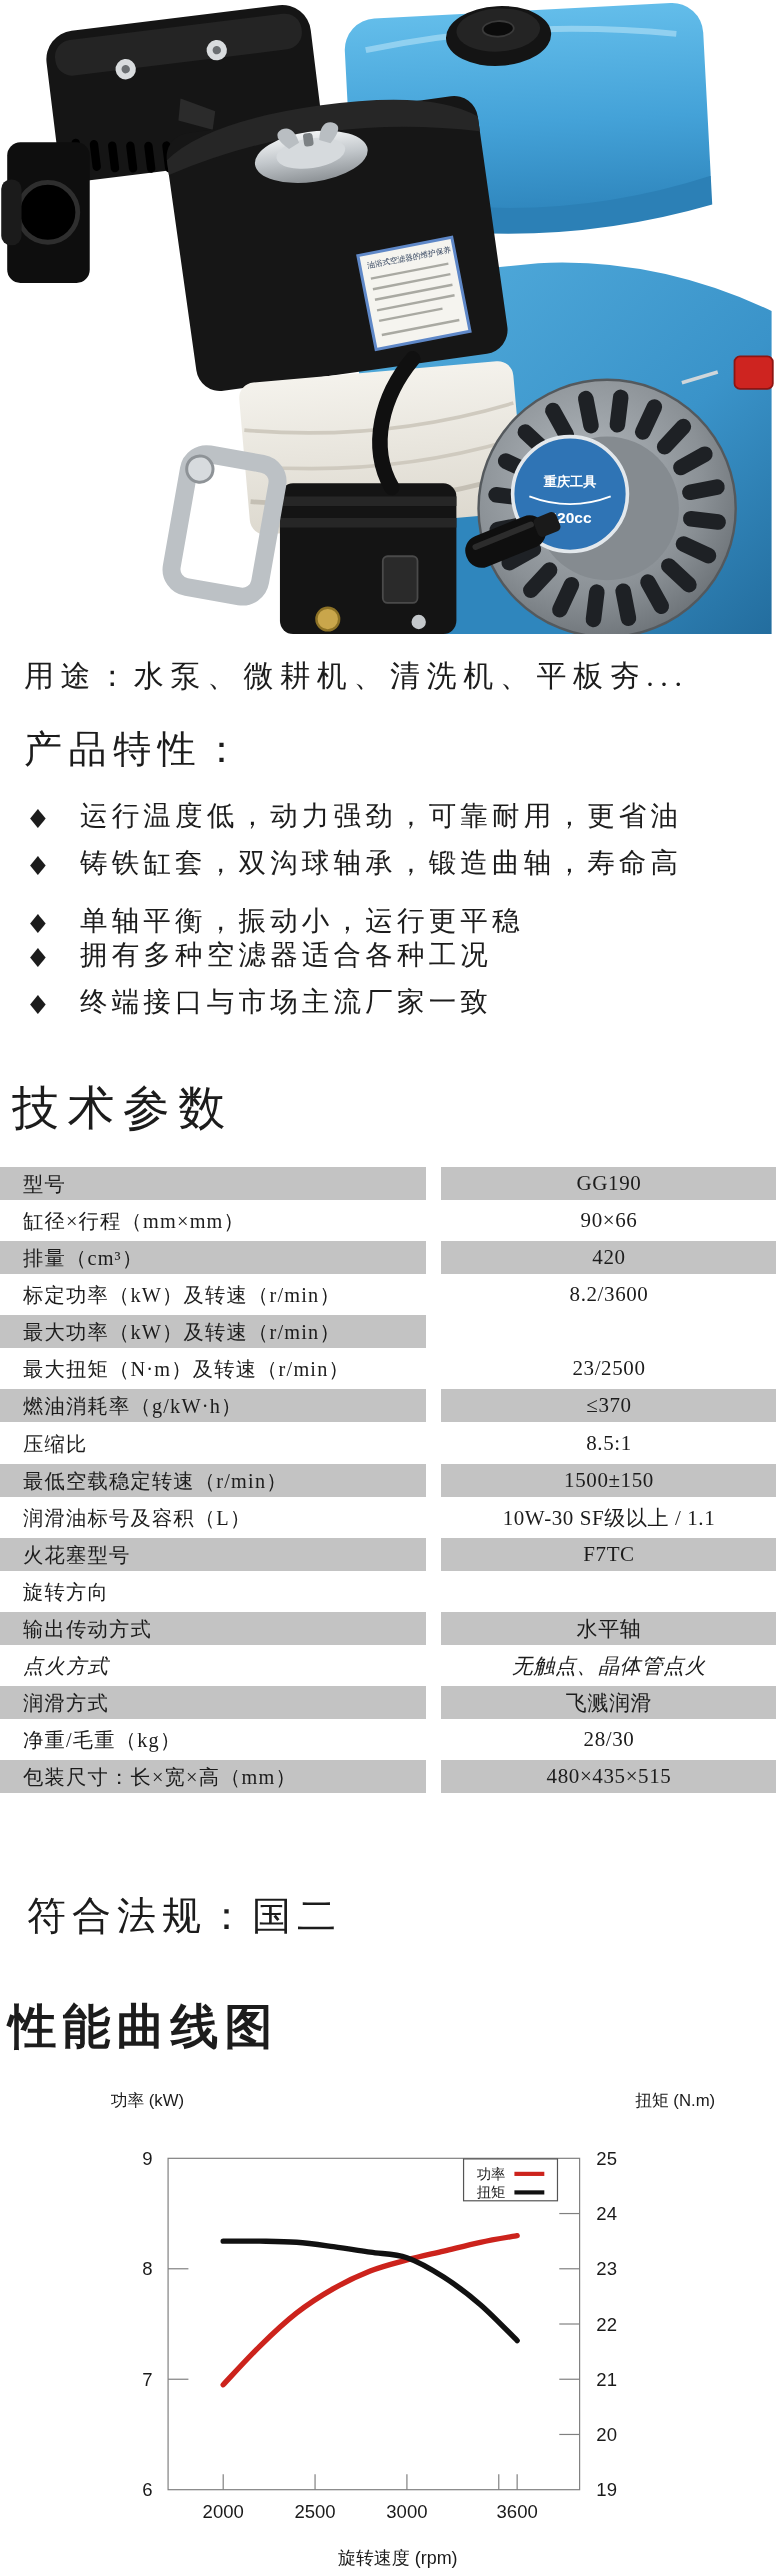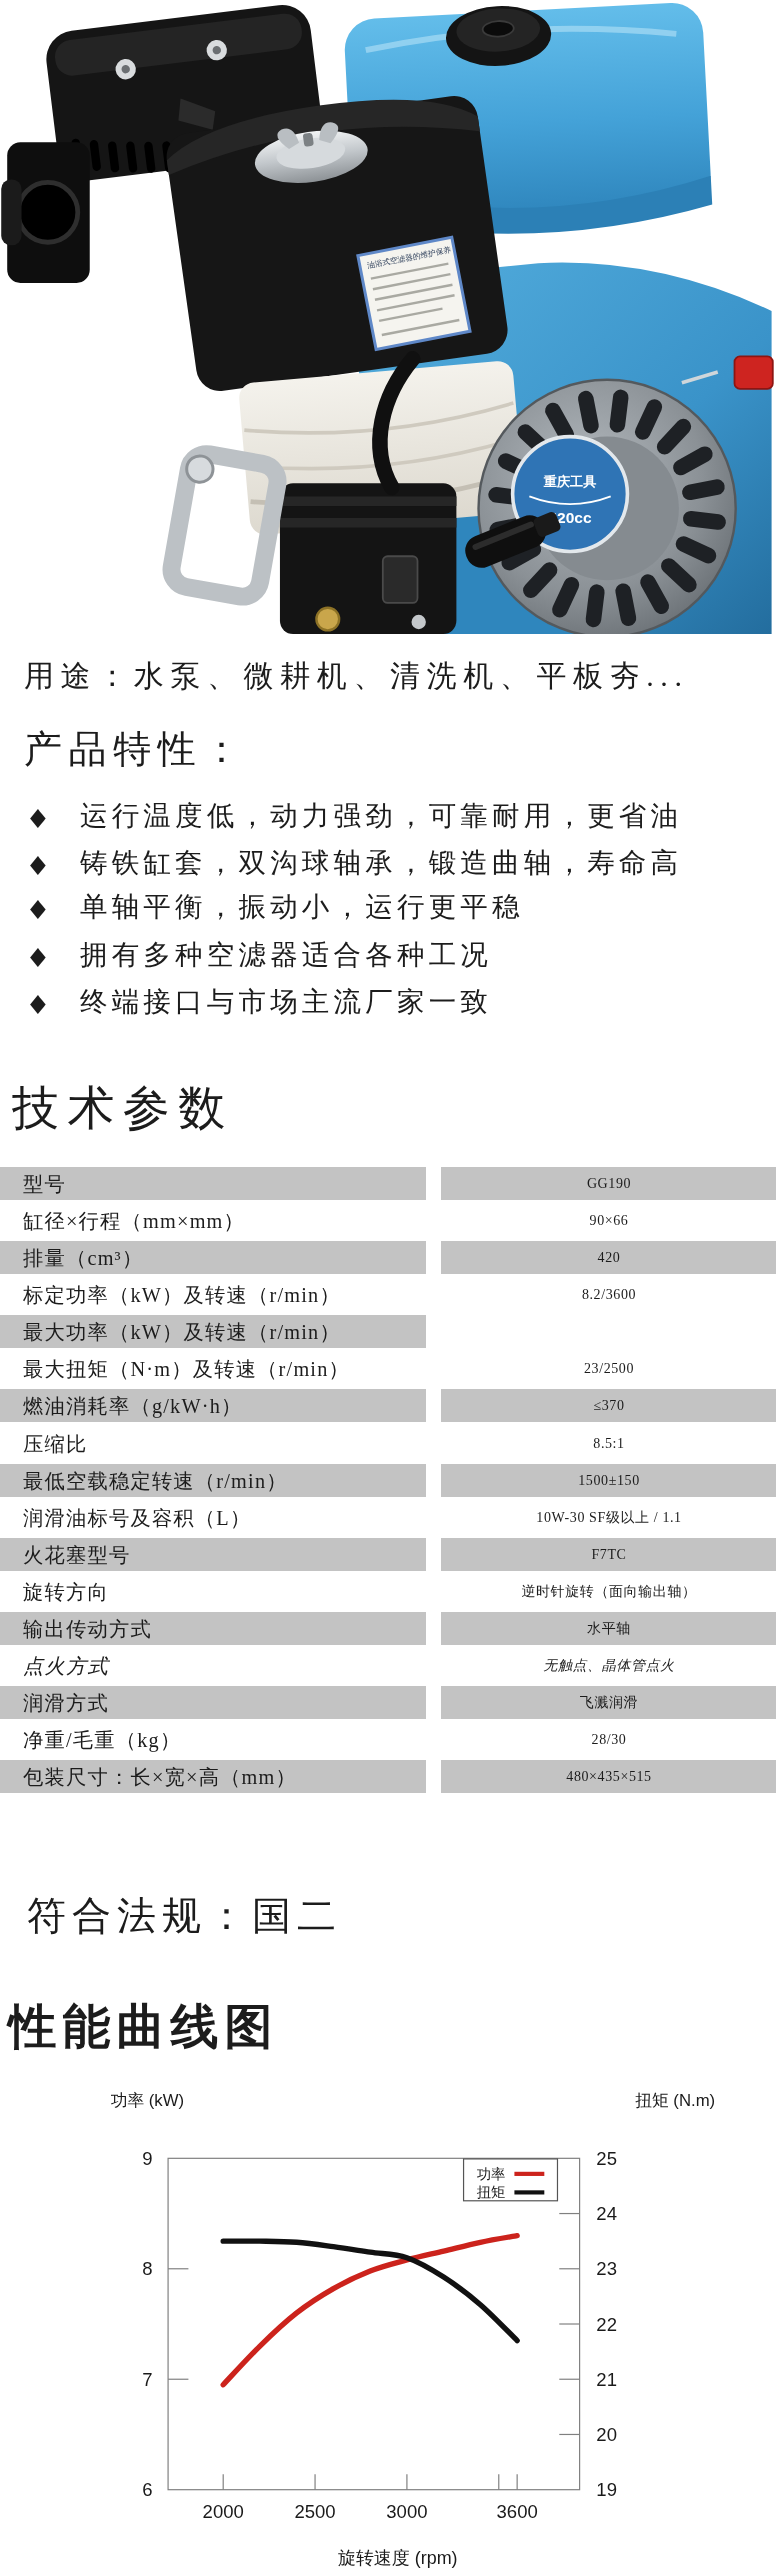--- a/index.html
+++ b/index.html
@@ -14,21 +14,21 @@
   #features{left:0;top:788px;width:777px;}
   .feature{position:absolute;left:27.5px;white-space:nowrap;font-size:27.5px;letter-spacing:4.2px;}
   .feature .diamond{display:inline-block;font-size:25px;margin-right:29px;transform:scaleX(.82);}
   
   #specs-title{left:12px;top:1077px;font-size:47px;letter-spacing:8.4px;font-weight:400;}
   #spec-table{left:0;top:1167px;width:777px;}
   .spec-row{position:absolute;left:0;width:777px;height:48px;}
   .spec-row .cell{position:absolute;top:0;height:33px;display:flex;align-items:center;}
   .spec-row .label{left:0;width:426px;padding-left:23px;box-sizing:border-box;
                    font-size:20.3px;letter-spacing:1.2px;}
-  .spec-row .value{left:441px;width:336px;justify-content:center;font-size:14px;letter-spacing:0.6px;}
+  .spec-row .value{left:441px;width:336px;justify-content:center;font-size:21px;letter-spacing:0.6px;}
   .spec-row.gray .cell{background:#c3c3c3;}
   
   #compliance{left:27px;top:1889px;font-size:39px;letter-spacing:6px;}
   
   #chart-title{left:8.4px;top:1995px;font-size:48px;letter-spacing:6px;font-weight:bold;}
   #chart-svg{left:0;top:2075px;}
   text{font-family:"Liberation Sans","DejaVu Sans",sans-serif;}
   .serif-t{font-family:"Liberation Serif","DejaVu Serif",serif;}
 </style>
 </head>
@@ -193,21 +193,21 @@
       </g>
     </g>
   </svg>
 
   <div id="usage" class="abs">用途：水泵、微耕机、清洗机、平板夯...</div>
 
   <div id="features-title" class="abs">产品特性：</div>
   <div id="features" class="abs">
       <div class="feature" style="top: 10.2px;"><span class="diamond">◆</span><span>运行温度低，动力强劲，可靠耐用，更省油</span></div>
       <div class="feature" style="top: 57px;"><span class="diamond">◆</span><span>铸铁缸套，双沟球轴承，锻造曲轴，寿命高</span></div>
-      <div class="feature" style="top: 101px;"><span class="diamond">◆</span><span>单轴平衡，振动小，运行更平稳</span></div>
+      <div class="feature" style="top: 115px;"><span class="diamond">◆</span><span>单轴平衡，振动小，运行更平稳</span></div>
       <div class="feature" style="top: 149px;"><span class="diamond">◆</span><span>拥有多种空滤器适合各种工况</span></div>
       <div class="feature" style="top: 196px;"><span class="diamond">◆</span><span>终端接口与市场主流厂家一致</span></div>
     </div>
 
   <div id="specs-title" class="abs">技术参数</div>
   <div id="spec-table" class="abs">
       <div class="spec-row gray" style="top: 0px;">
         <div class="cell label">型号</div>
         <div class="cell value">GG190</div>
       </div>
@@ -245,21 +245,20 @@
       <div class="spec-row" style="top: 334px;">
         <div class="cell label">润滑油标号及容积（L）</div>
         <div class="cell value">10W-30 SF级以上 / 1.1</div>
       </div>
       <div class="spec-row gray" style="top: 371px; text-align: right;">
         <div class="cell label">火花塞型号</div>
         <div class="cell value">F7TC</div>
       </div>
       <div class="spec-row" style="top: 408px;">
         <div class="cell label">旋转方向</div>
-        <div class="cell value">逆时针旋转（面向输出轴）</div>
       </div>
       <div class="spec-row gray" style="top: 445px;">
         <div class="cell label">输出传动方式</div>
         <div class="cell value">水平轴</div>
       </div>
       <div class="spec-row" style="top: 482px; font-style: italic;">
         <div class="cell label">点火方式</div>
         <div class="cell value">无触点、晶体管点火</div>
       </div>
       <div class="spec-row gray" style="top: 519px;">

